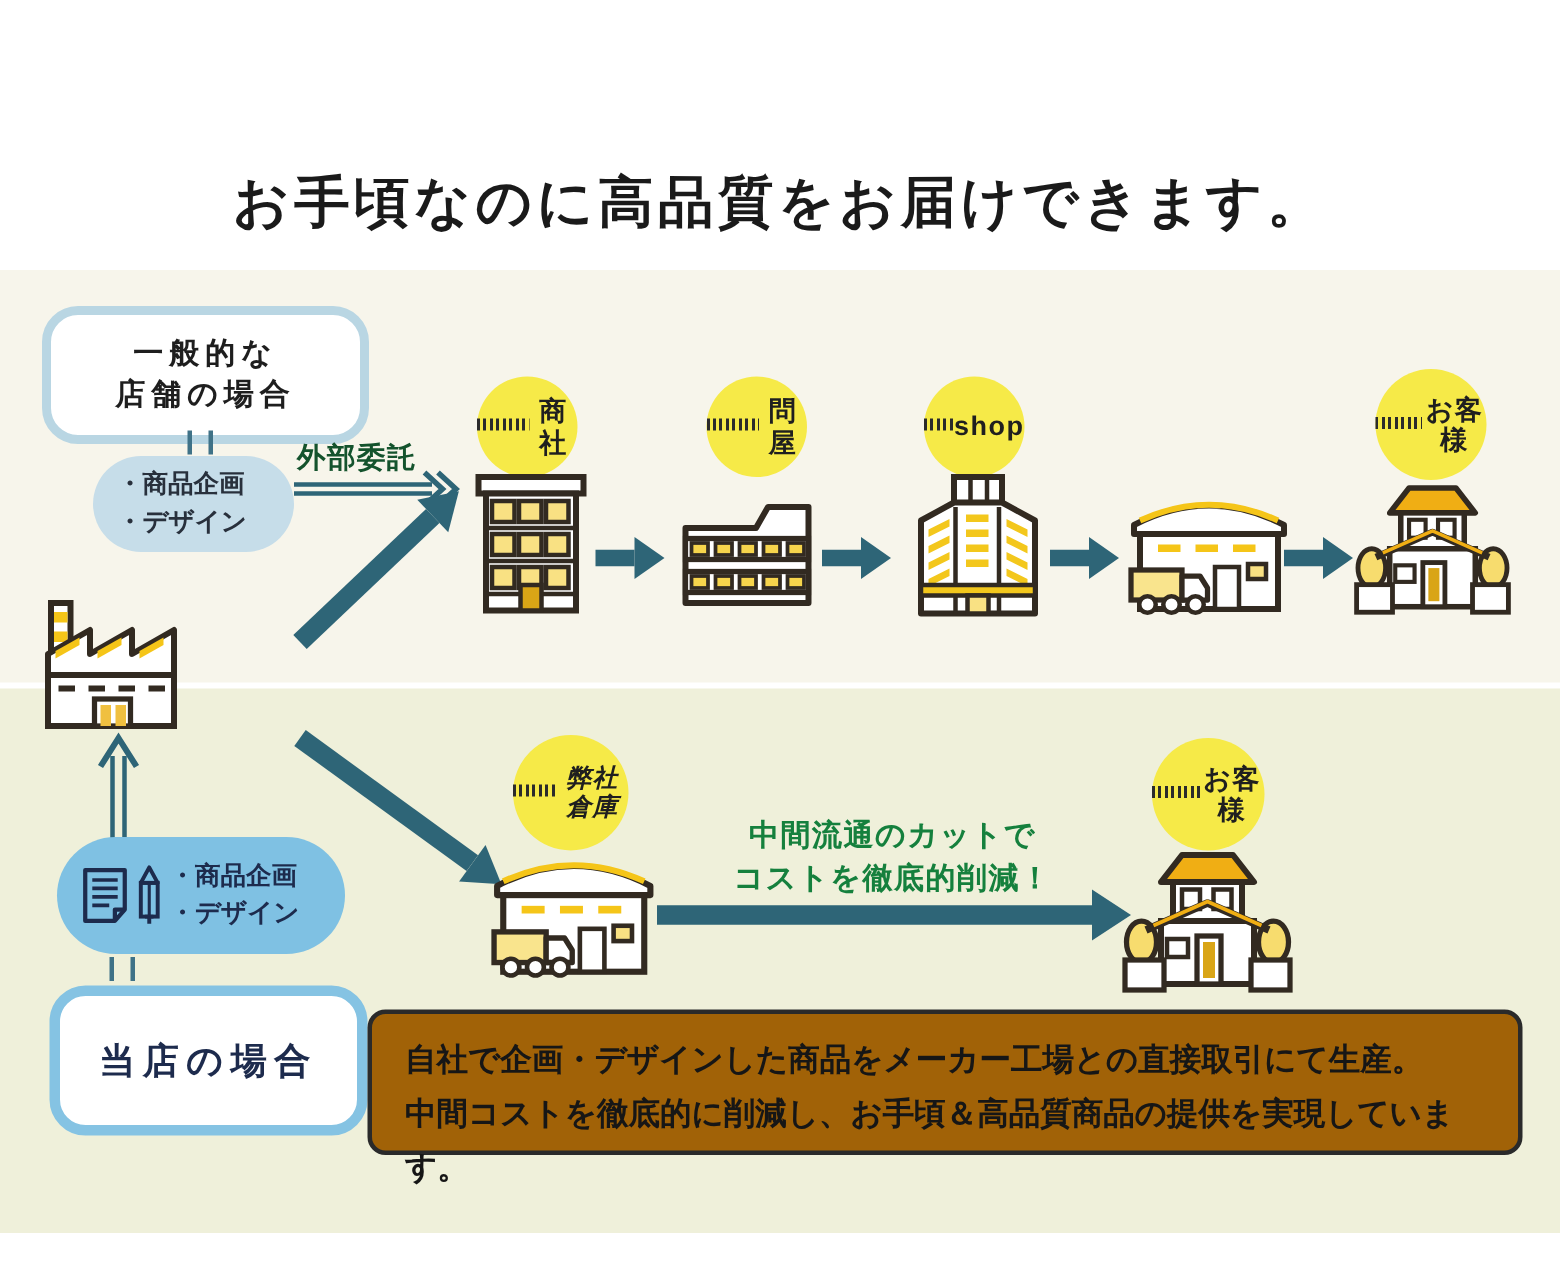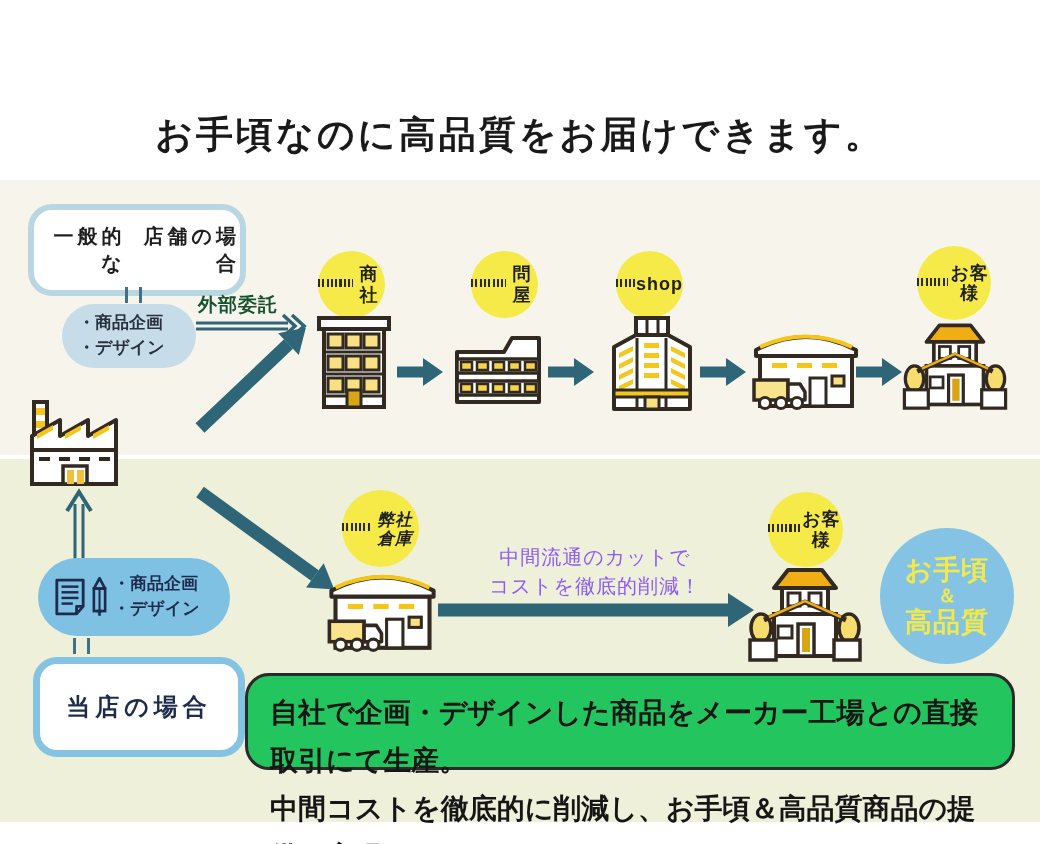--- a/index.html
+++ b/index.html
@@ -11,21 +11,21 @@
   .sec-top{left:0;top:180px;width:1040px;height:275px;background:#f7f5eb;}
   .sec-bottom{left:0;top:459px;width:1040px;height:363px;background:#eff0da;}
 
   
   .title{left:0;width:1040px;text-align:center;font-weight:bold;color:#1a1a1a;
          font-size:37px;letter-spacing:3px;}
   .title.l1{top:40px;}
   .title.l2{top:110px;}
 
   
-  .case-box{background:#fff;border-radius:24px;display:flex;flex-direction:row;
+  .case-box{background:#fff;border-radius:24px;display:flex;flex-direction:column;
             align-items:center;justify-content:center;text-align:right;font-weight:bold;}
   .general-box{left:28px;top:204px;width:206px;height:80px;border:6px solid #b9d6e3;
                font-size:20px;letter-spacing:4px;color:#1e1e1e;line-height:1.35;}
   .ourcase-box{left:33px;top:657px;width:198px;height:86px;border:7px solid #85c3e3;
                font-size:24px;letter-spacing:5px;color:#1d2b4d;}
 
   
   .pill{border-radius:40px;display:flex;align-items:center;font-weight:bold;}
   .pill-top{left:62px;top:304px;width:134px;height:64px;background:#c6dde9;color:#28303c;
             font-size:17px;padding-left:16px;box-sizing:border-box;}
@@ -66,25 +66,25 @@
   .arr-diag{height:30px;transform-origin:0 50%;}
   .arr-diag .shaft{height:13px;}
   .arr-diag .head{border-left:24px solid #2e6577;border-top-width:15px;border-bottom-width:15px;}
   .diag-a{left:200px;top:413px;width:146px;transform:rotate(-43.5deg);}
   .diag-a .shaft{width:122px;}
   .diag-b{left:200px;top:477px;width:166px;transform:rotate(36deg);}
   .diag-b .shaft{width:142px;}
 
   
   .outsrc-label{left:198px;top:292px;width:110px;font-size:19px;font-weight:bold;color:#14532d;letter-spacing:1px;}
-  .cut-text{left:455px;top:543px;width:280px;text-align:center;font-weight:normal;color:#8b5cf6;
+  .cut-text{left:455px;top:543px;width:280px;text-align:center;font-weight:bold;color:#15803d;
             font-size:20px;line-height:1.45;letter-spacing:1px;}
-  .footer-box{left:245px;top:673px;width:770px;height:97px;background:#22c55e;border:3px solid #2a2a2a;
-              border-radius:24px;box-sizing:border-box;padding:13px 22px;font-weight:bold;
-              font-size:28px;color:#161616;line-height:1.72;}
+  .footer-box{left:245px;top:673px;width:770px;height:97px;background:#a16207;border:3px solid #2a2a2a;
+              border-radius:12px;box-sizing:border-box;padding:13px 22px;font-weight:bold;
+              font-size:21px;color:#161616;line-height:1.72;}
   .icon-wrap{line-height:0;}
 </style>
 </head>
 <body>
 
 <div class="canvas">
 
   <div class="abs sec-top"></div>
   <div class="abs sec-bottom"></div>
 
@@ -382,24 +382,19 @@
       <path d="M16,58 L57,40 L98,58" fill="none" stroke="#322a21" stroke-width="5" stroke-linejoin="round"></path>
       <path d="M21,55 L57,39 L93,55" fill="none" stroke="#f0ae14" stroke-width="2.5"></path>
       <rect x="30" y="64" width="14" height="12" fill="#fff" stroke="#322a21" stroke-width="3"></rect>
       <rect x="50" y="62" width="16" height="32" fill="#fff" stroke="#322a21" stroke-width="3.5"></rect>
       <rect x="54" y="66" width="8" height="24" fill="#d9a516"></rect>
       <rect x="2" y="78" width="26" height="20" fill="#fff" stroke="#322a21" stroke-width="3.5"></rect>
       <rect x="86" y="78" width="26" height="20" fill="#fff" stroke="#322a21" stroke-width="3.5"></rect>
     </svg>
   </div>
 
-  <div class="abs badge">
-    <div class="b1">お手頃</div>
-    <div class="b2">＆</div>
-    <div class="b3">高品質</div>
-  </div>
 
   <div class="abs footer-box">
     <div>自社で企画・デザインした商品をメーカー工場との直接取引にて生産。</div>
     <div>中間コストを徹底的に削減し、お手頃＆高品質商品の提供を実現しています。</div>
   </div>
 
 </div>
 
 </body></html>

